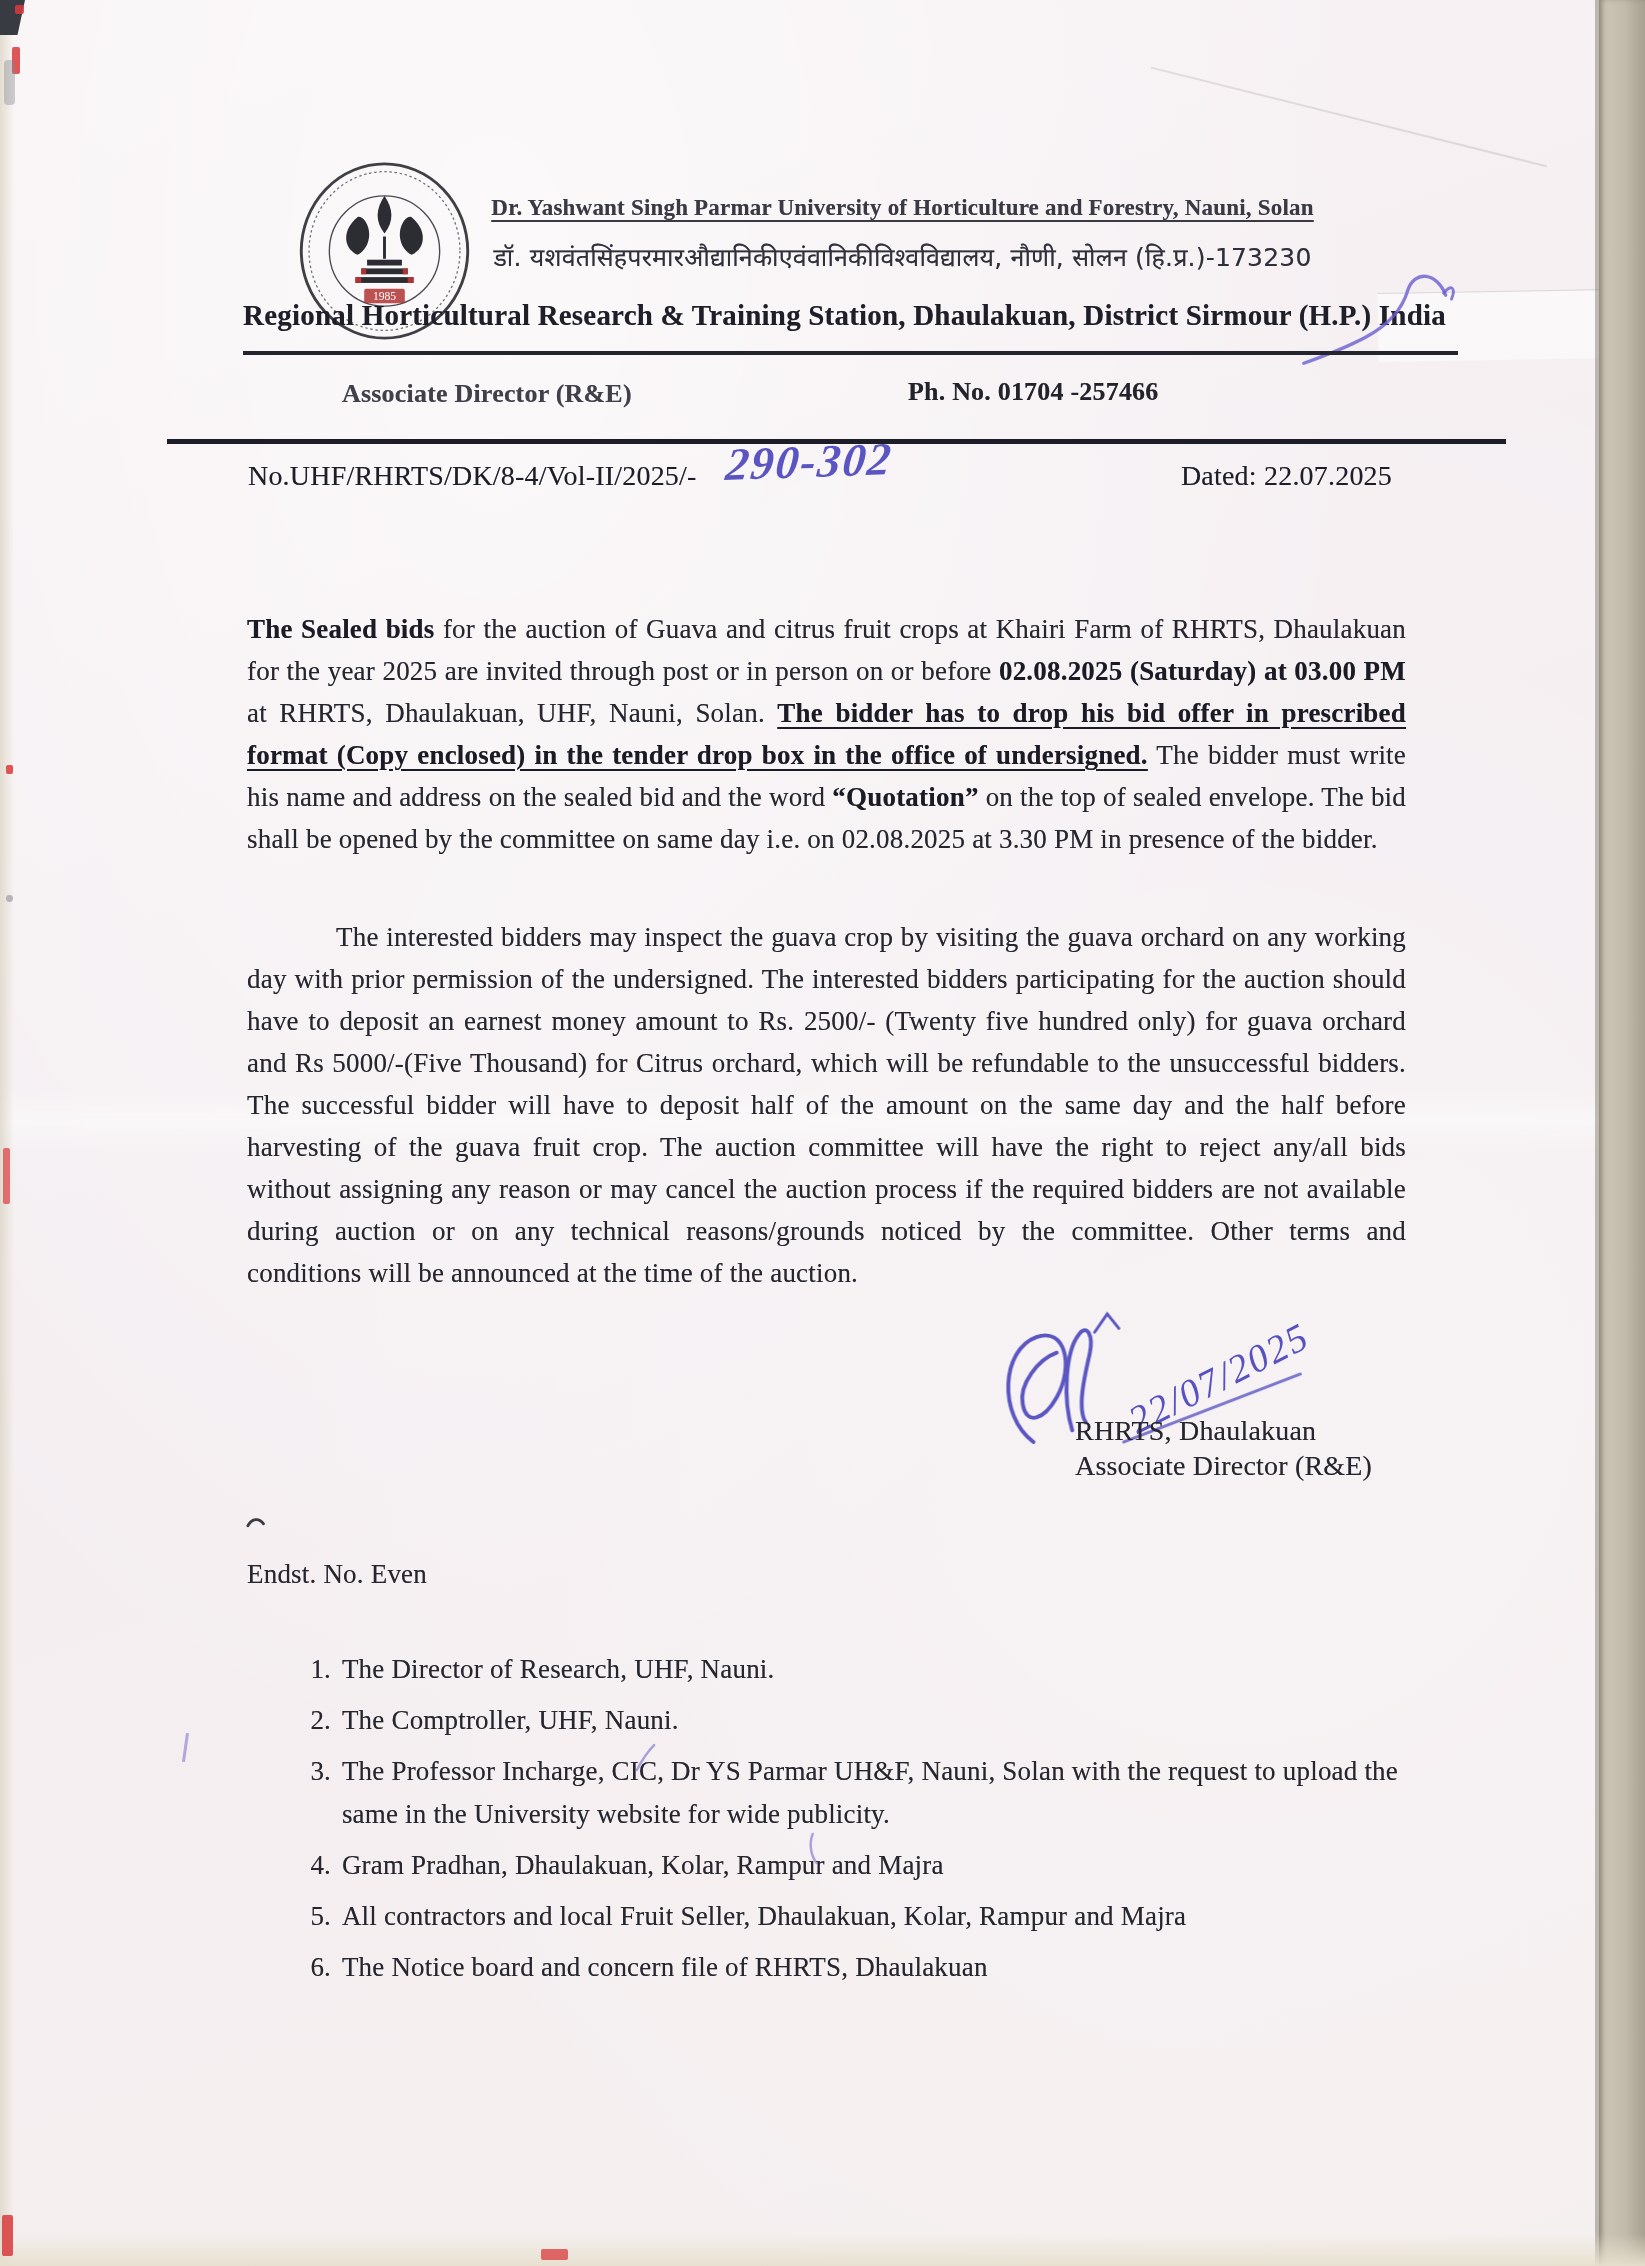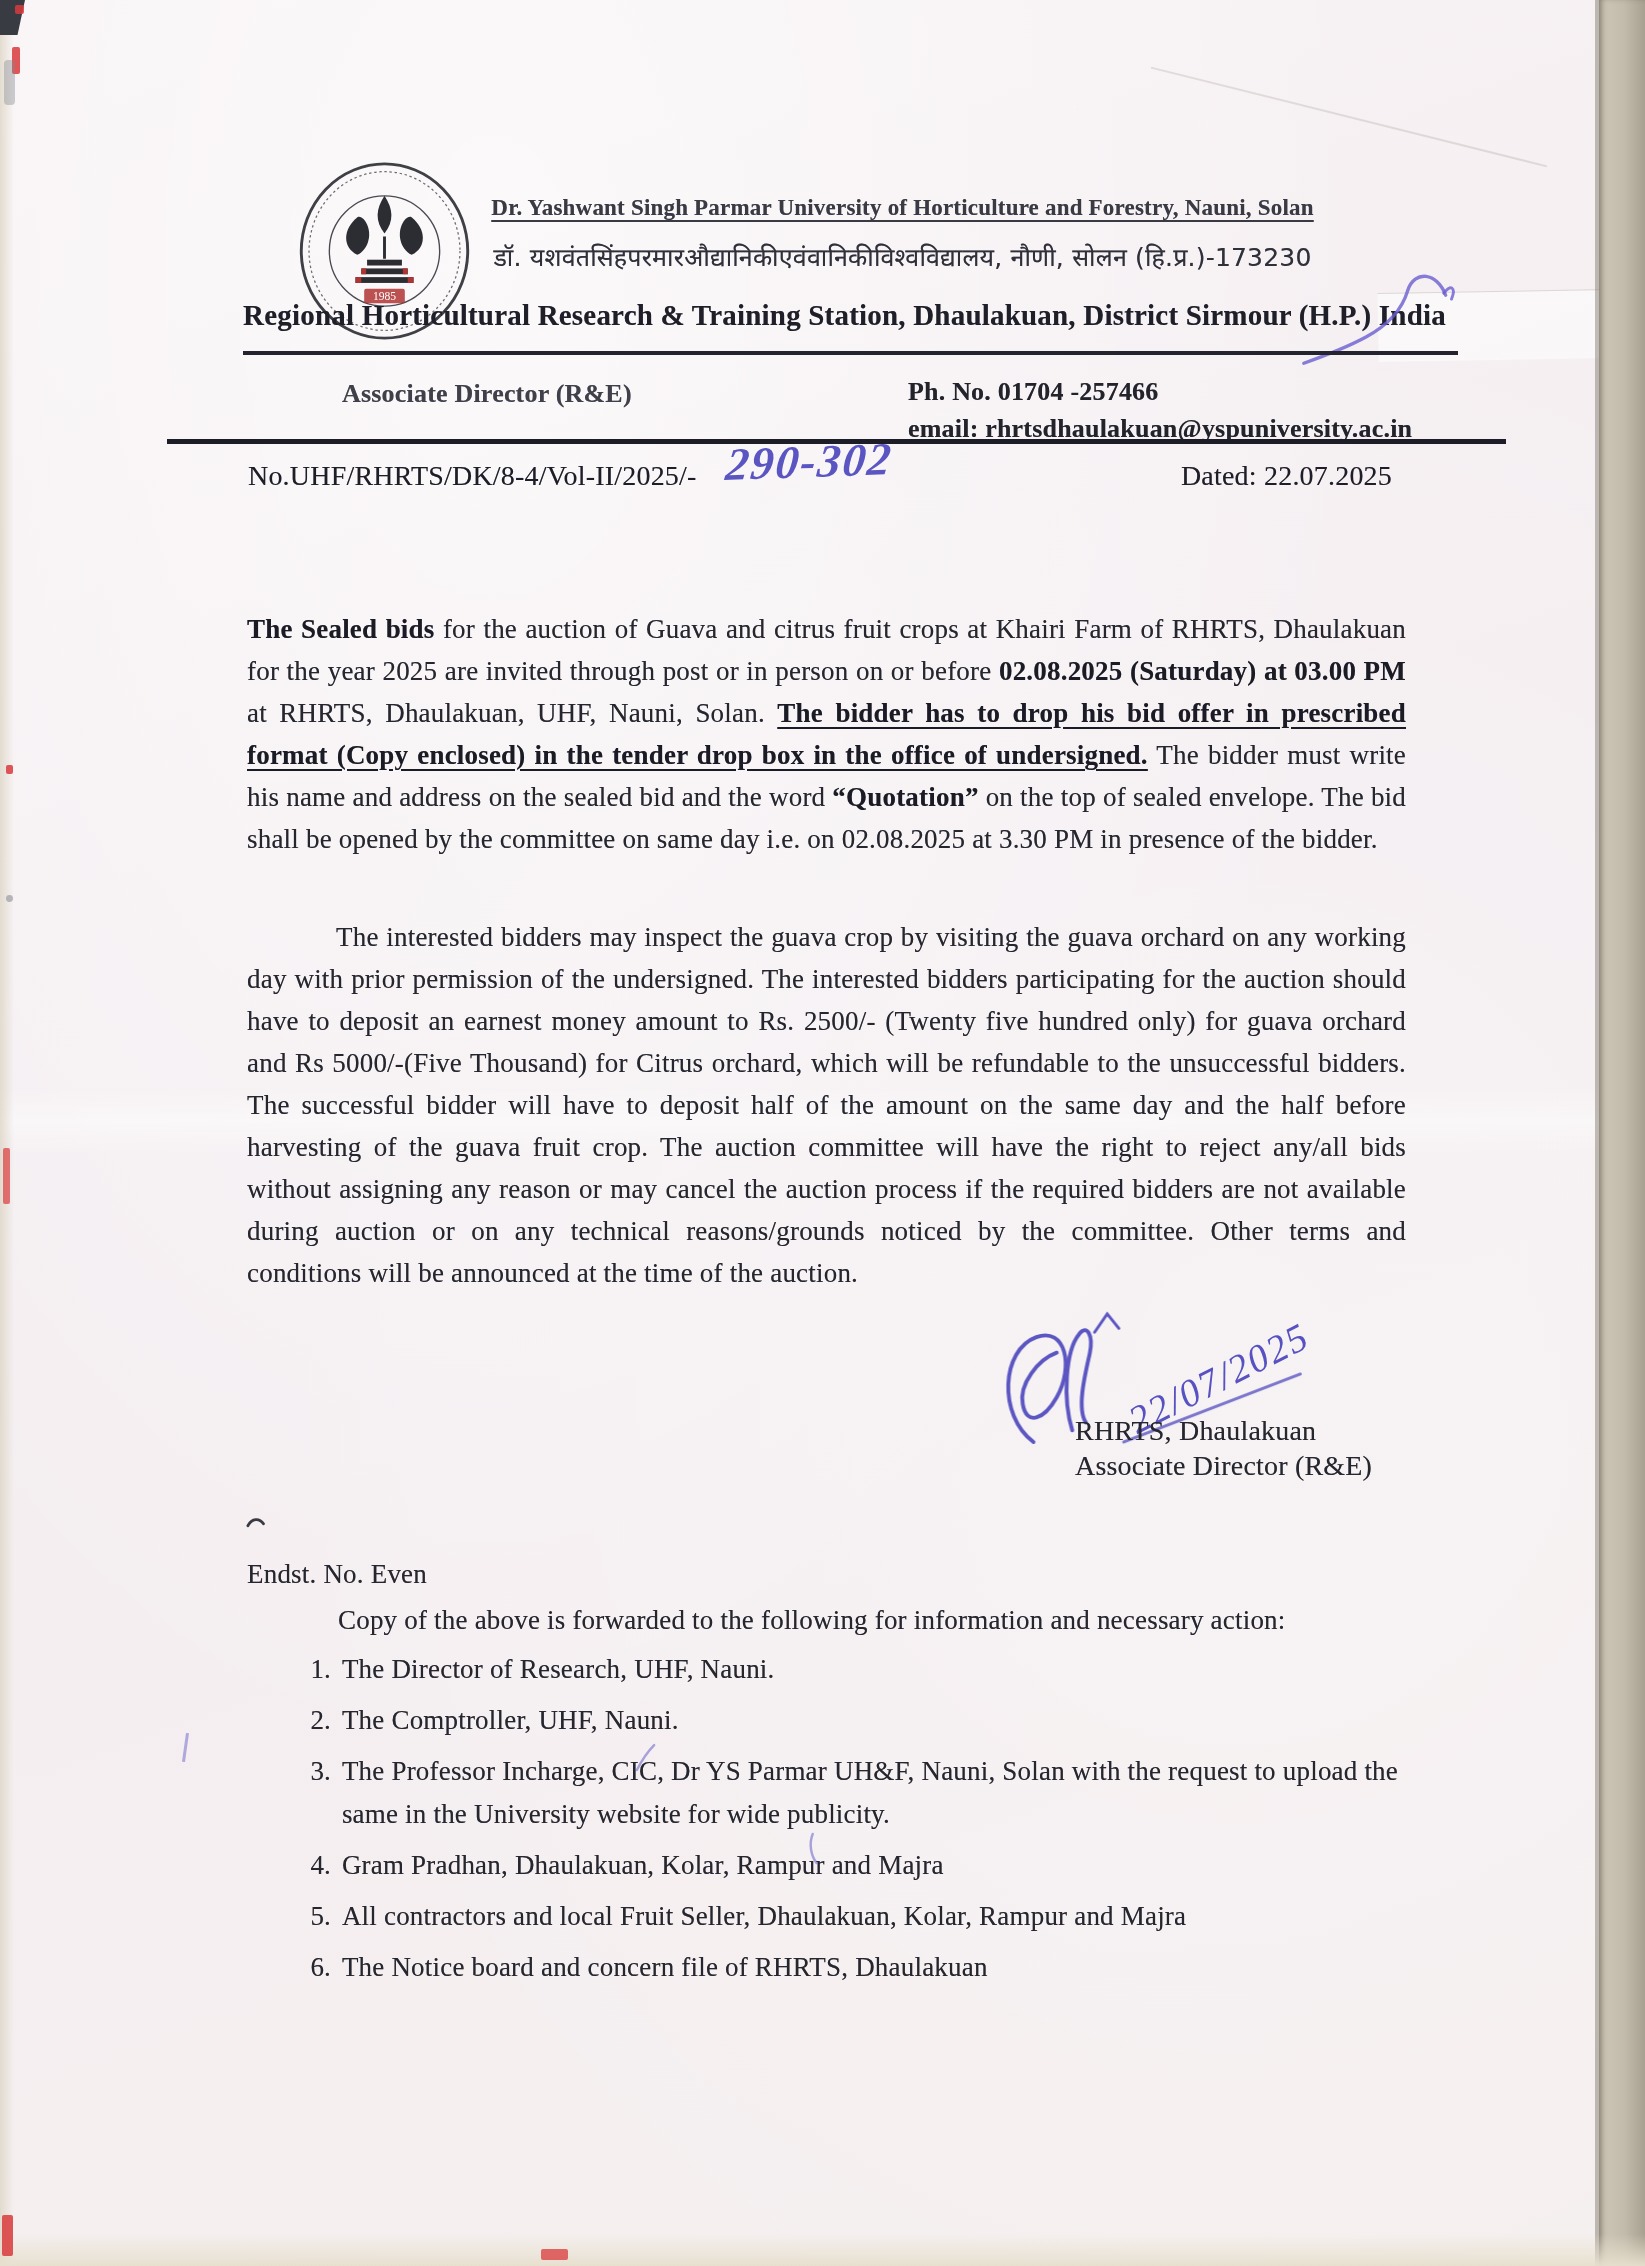--- a/index.html
+++ b/index.html
@@ -129,21 +129,20 @@
   <div class="station txt">Regional Horticultural Research &amp; Training Station, Dhaulakuan, District Sirmour (H.P.) India</div>
 
   <svg class="pen-mark" style="left:1298px;top:264px;" width="170" height="112" viewBox="0 0 175 115">
     <path d="M152 32 C143 8 120 6 113 27 C108 44 96 61 70 75 C48 87 20 97 6 102" stroke="#6a5ecf" stroke-width="3.5" fill="none" opacity=".8" stroke-linecap="round"></path>
     <path d="M150 30 C157 20 163 24 158 36" stroke="#6a5ecf" stroke-width="3" fill="none" opacity=".8" stroke-linecap="round"></path>
   </svg>
 
   <div class="rule1"></div>
   <div class="officer txt">Associate Director (R&amp;E)</div>
   <div class="phone txt">Ph. No. 01704 -257466</div>
-  <div class="email txt">email: rhrtsdhaulakuan@yspuniversity.ac.in</div>
   <div class="rule2"></div>
 
   <div class="refno txt">No.UHF/RHRTS/DK/8-4/Vol-II/2025/-</div>
   <div class="hand-ref">290-302</div>
   <div class="dated txt">Dated: 22.07.2025</div>
 
   <p class="para para1 txt"><span class="b">The Sealed bids</span><span> for the auction of Guava and citrus fruit crops at Khairi Farm of RHRTS, Dhaulakuan for the year 2025 are invited through post or in person on or before </span><span class="b">02.08.2025 (Saturday) at 03.00 PM</span><span> at RHRTS, Dhaulakuan, UHF, Nauni, Solan. </span><span class="b u">The bidder has to drop his bid offer in prescribed format (Copy enclosed) in the tender drop box in the office of undersigned.</span><span> The bidder must write his name and address on the sealed bid and the word </span><span class="b">“Quotation”</span><span> on the top of sealed envelope. The bid shall be opened by the committee on same day i.e. on 02.08.2025 at 3.30 PM in presence of the bidder.</span></p>
   <p class="para para2 txt">The interested bidders may inspect the guava crop by visiting the guava orchard on any working day with prior permission of the undersigned. The interested bidders participating for the auction should have to deposit an earnest money amount to Rs. 2500/- (Twenty five hundred only) for guava orchard and Rs 5000/-(Five Thousand) for Citrus orchard, which will be refundable to the unsuccessful bidders. The successful bidder will have to deposit half of the amount on the same day and the half before harvesting of the guava fruit crop. The auction committee will have the right to reject any/all bids without assigning any reason or may cancel the auction process if the required bidders are not available during auction or on any technical reasons/grounds noticed by the committee. Other terms and conditions will be announced at the time of the auction.</p>
 
   <svg class="sig-svg" width="466" height="170" viewBox="0 0 480 175">
@@ -157,21 +156,20 @@
       <text x="0" y="0" font-size="40" font-style="italic" fill="#4a44bd" opacity=".92" font-family="Liberation Serif, serif" letter-spacing="2">22/07/2025</text>
     </g>
   </svg>
   <div class="sig-title txt">Associate Director (R&amp;E)</div>
   <div class="sig-org txt">RHRTS, Dhaulakuan</div>
 
   <svg class="pen-mark" style="left:246px;top:1516px;" width="19.4" height="13.6" viewBox="0 0 20 14">
     <path d="M2 10 C6 2 14 2 18 8" stroke="#3a3a44" stroke-width="3" fill="none" stroke-linecap="round"></path>
   </svg>
   <div class="endst txt">Endst. No. Even</div>
-  <div class="copyline txt">Copy of the above is forwarded to the following for information and necessary action:</div>
   <ol class="recipients txt">
       <li>The Director of Research, UHF, Nauni.</li>
       <li>The Comptroller, UHF, Nauni.</li>
       <li>The Professor Incharge, CIC, Dr YS Parmar UH&amp;F, Nauni, Solan with the request to upload the same in the University website for wide publicity.</li>
       <li>Gram Pradhan, Dhaulakuan, Kolar, Rampur and Majra</li>
       <li>All contractors and local Fruit Seller, Dhaulakuan, Kolar, Rampur and Majra</li>
       <li>The Notice board and concern file of RHRTS, Dhaulakuan</li>
     </ol>
 
   <svg class="pen-mark" style="left:633px;top:1743px;" width="25" height="31" viewBox="0 0 26 32">

